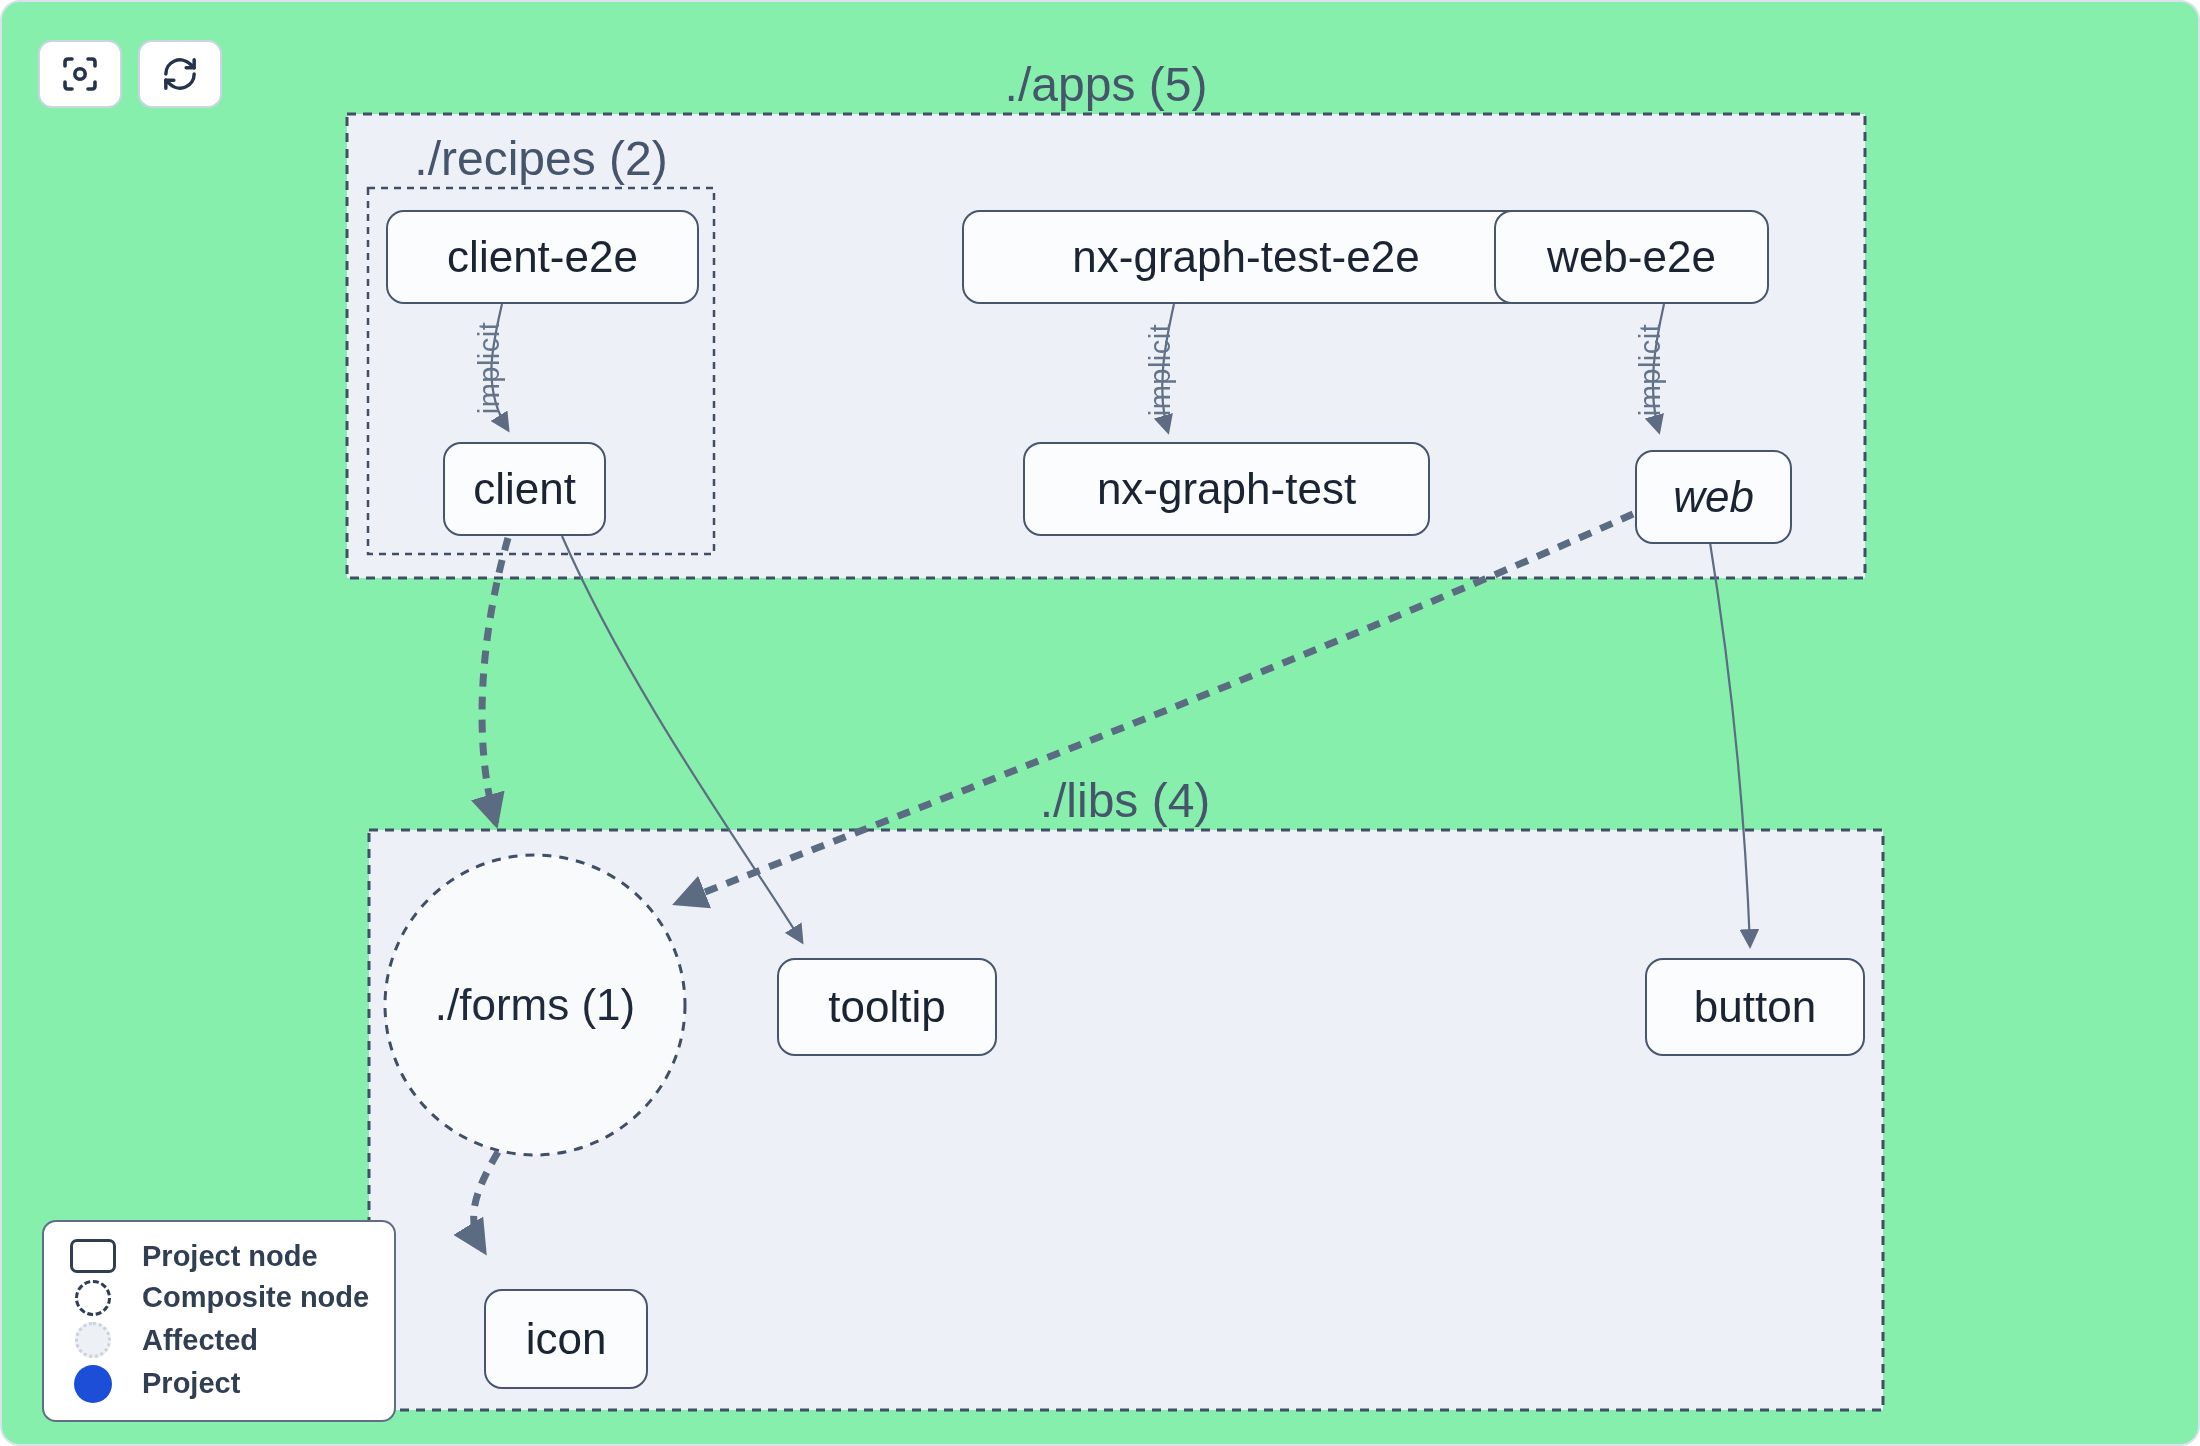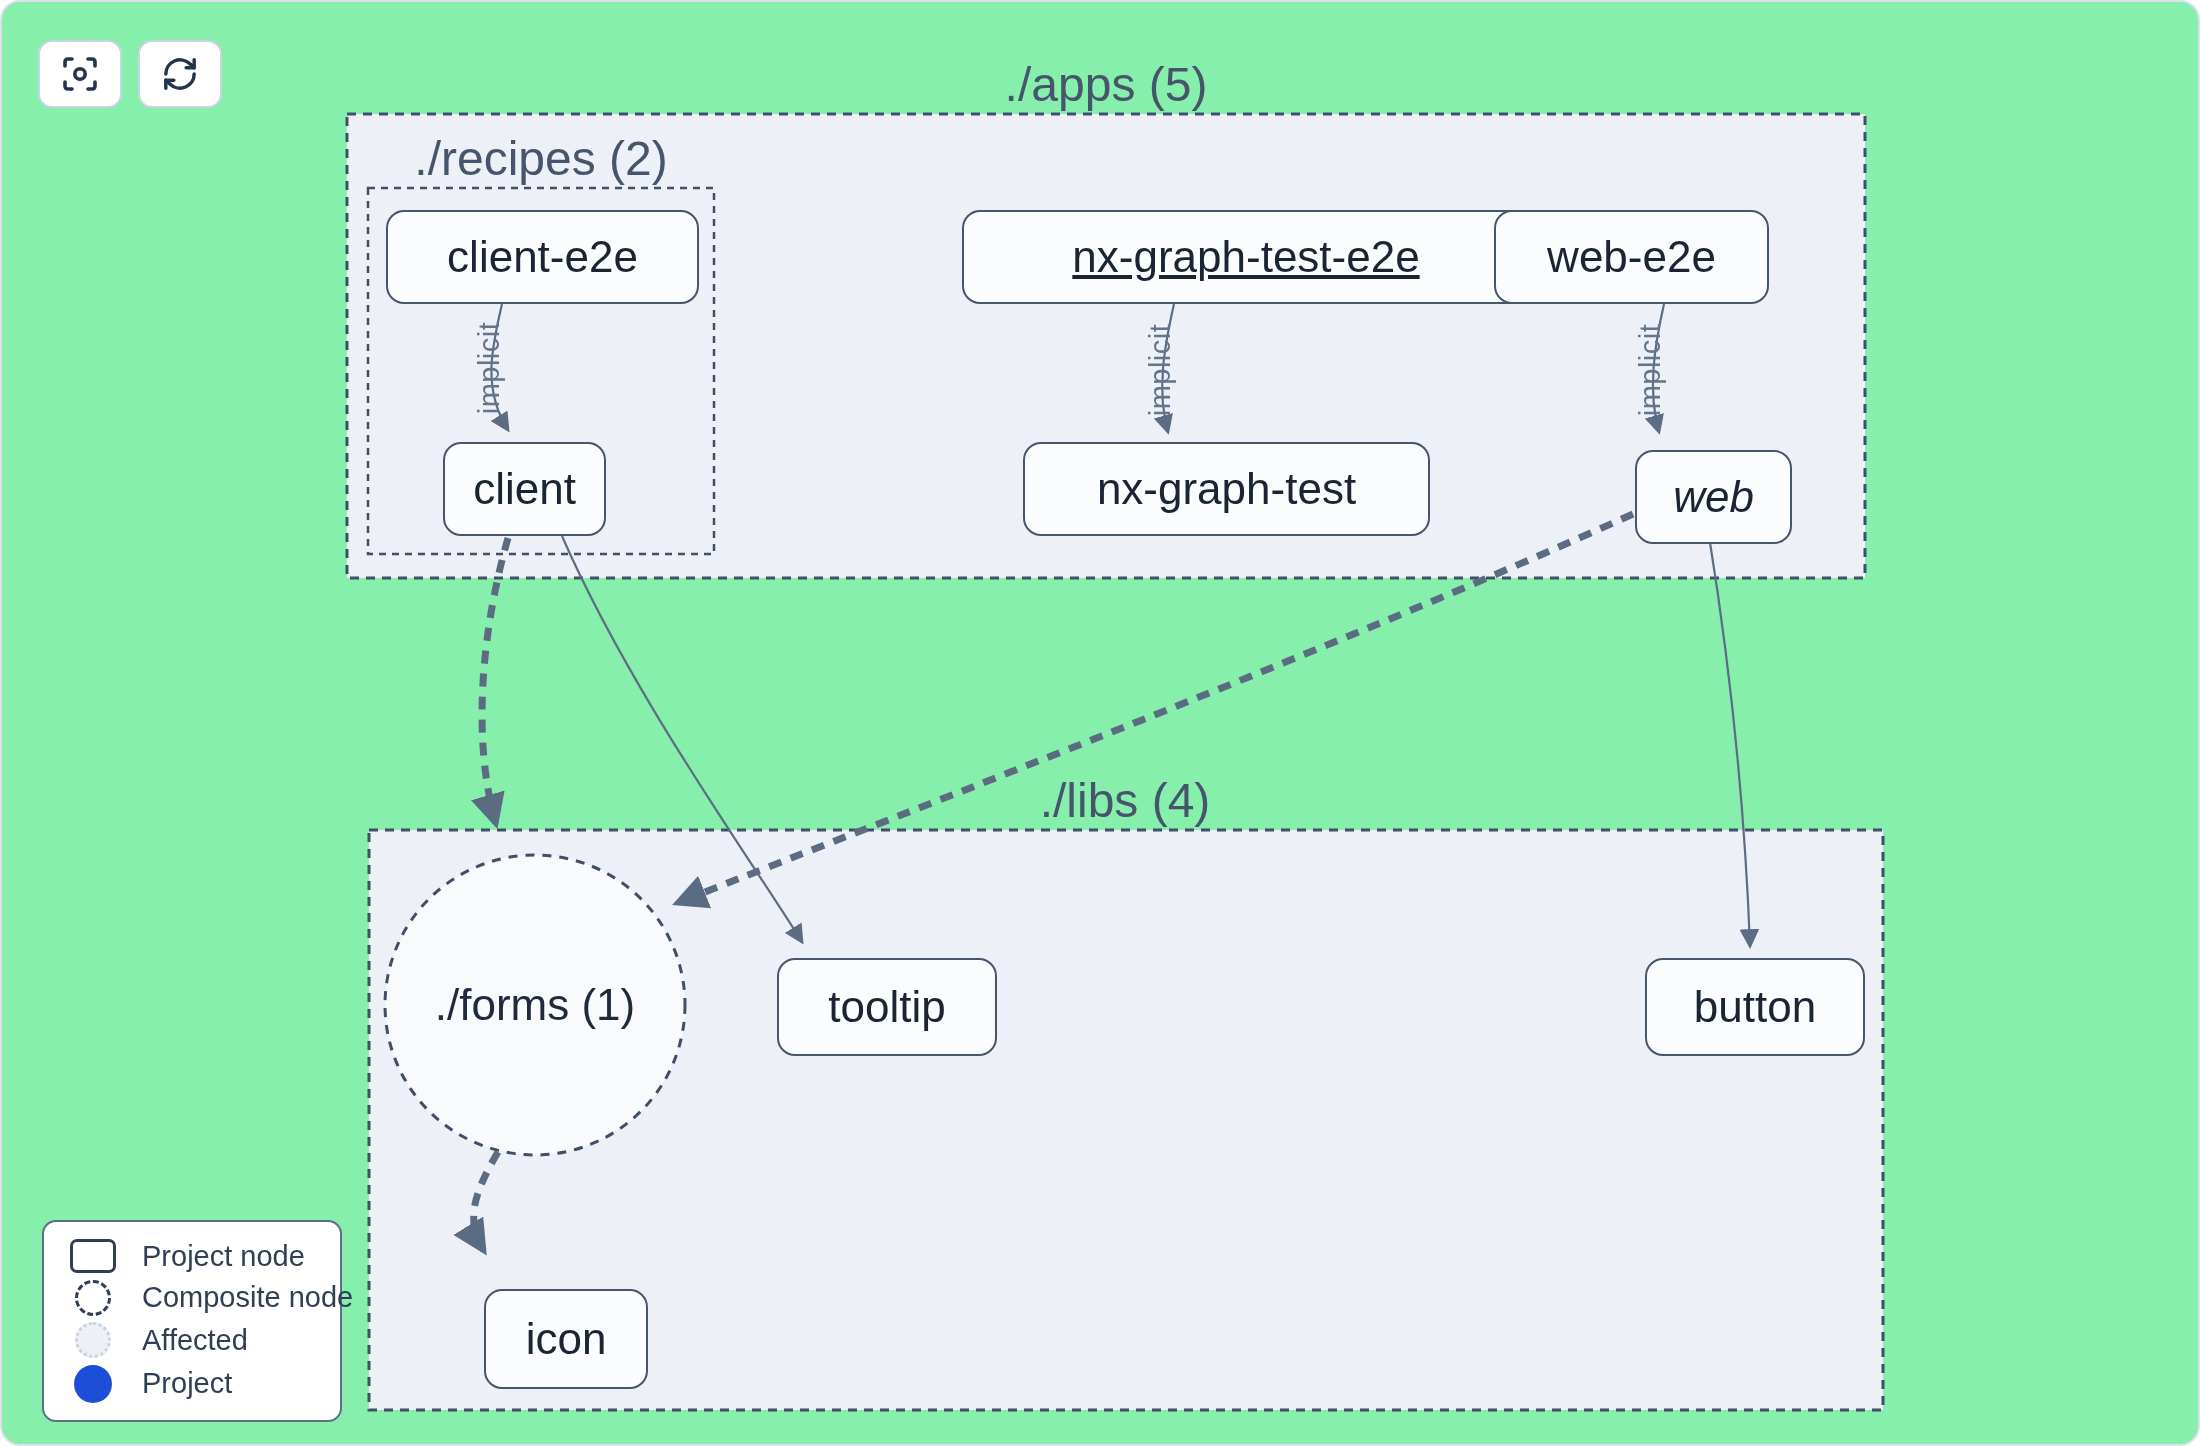--- a/index.html
+++ b/index.html
@@ -44,24 +44,24 @@
   .toolbar { position: absolute; left: 36px; top: 38px; display: flex; gap: 16px; z-index: 3; }
   .tool-btn {
     width: 84px; height: 68px; background: #ffffff;
     border: 2px solid #c9d5e3; border-radius: 14px;
     display: flex; align-items: center; justify-content: center; cursor: pointer;
   }
   .tool-btn svg { display: block; }
 
   
   .legend {
-    position: absolute; left: 40px; top: 1218px; width: 300px; height: 202px;
+    position: absolute; left: 40px; top: 1218px; width: 354px; height: 202px;
     background: #ffffff; border: 2px solid #5f6e84; border-radius: 14px;
     display: flex; flex-direction: column; justify-content: space-around;
-    padding: 14px 0; z-index: 3;
+    padding: 14px 0; z-index: 3; font-weight: bold;
   }
   .legend-row { display: flex; align-items: center; }
   .legend-icon { width: 46px; margin-left: 26px; margin-right: 26px;
     display: flex; align-items: center; justify-content: center; flex: none; }
   .legend-label { font-size: 29px; color: #313f54; white-space: nowrap; }
   .li-project { width: 46px; height: 34px; border: 3px solid #2f3e53; border-radius: 7px; background: #fff; }
   .li-composite { width: 36px; height: 36px; border: 3px dashed #2f3e53; border-radius: 50%; background: #fff; }
   .li-affected { width: 36px; height: 36px; border: 3px dotted #c9d2de; border-radius: 50%; background: #edf0f5; }
   .li-touched { width: 38px; height: 38px; border-radius: 50%; background: #1d4ed8; }
 </style>
@@ -98,21 +98,21 @@
     <path d="M 496 1150 C 470 1194, 464 1220, 482 1249" fill="none" stroke="#5b6b82" stroke-width="7" stroke-dasharray="13 10" marker-end="url(#arrow-l)"></path>
   </svg>
 
   <div class="overlay">
 
     <div class="group-label" style="left:1104px; top:112px;">./apps (5)</div>
     <div class="group-label" style="left:539px; top:186px;">./recipes (2)</div>
     <div class="group-label" style="left:1123px; top:828px;">./libs (4)</div>
 
     <div class="node" style="left:384px; top:208px; width:313px; height:94px;">client-e2e</div>
-    <div class="node" style="left:960px; top:208px; width:568px; height:94px;text-decoration:underline;">nx-graph-test-e2e</div>
+    <div class="node" style="left:960px; top:208px; width:568px; height:94px;">nx-graph-test-e2e</div>
     <div class="node" style="left:1492px; top:208px; width:275px; height:94px;">web-e2e</div>
     <div class="node" style="left:441px; top:440px; width:163px; height:94px;">client</div>
     <div class="node" style="left:1021px; top:440px; width:407px; height:94px;">nx-graph-test</div>
     <div class="node" style="left:1633px; top:448px; width:157px; height:94px;font-style:italic;">web</div>
     <div class="node" style="left:1643px; top:956px; width:220px; height:98px;">button</div>
     <div class="node" style="left:775px; top:956px; width:220px; height:98px;">tooltip</div>
     <div class="node" style="left:482px; top:1287px; width:164px; height:100px;">icon</div>
 
     <div class="composite-label" style="left:533px; top:1003px;">./forms (1)</div>
 

